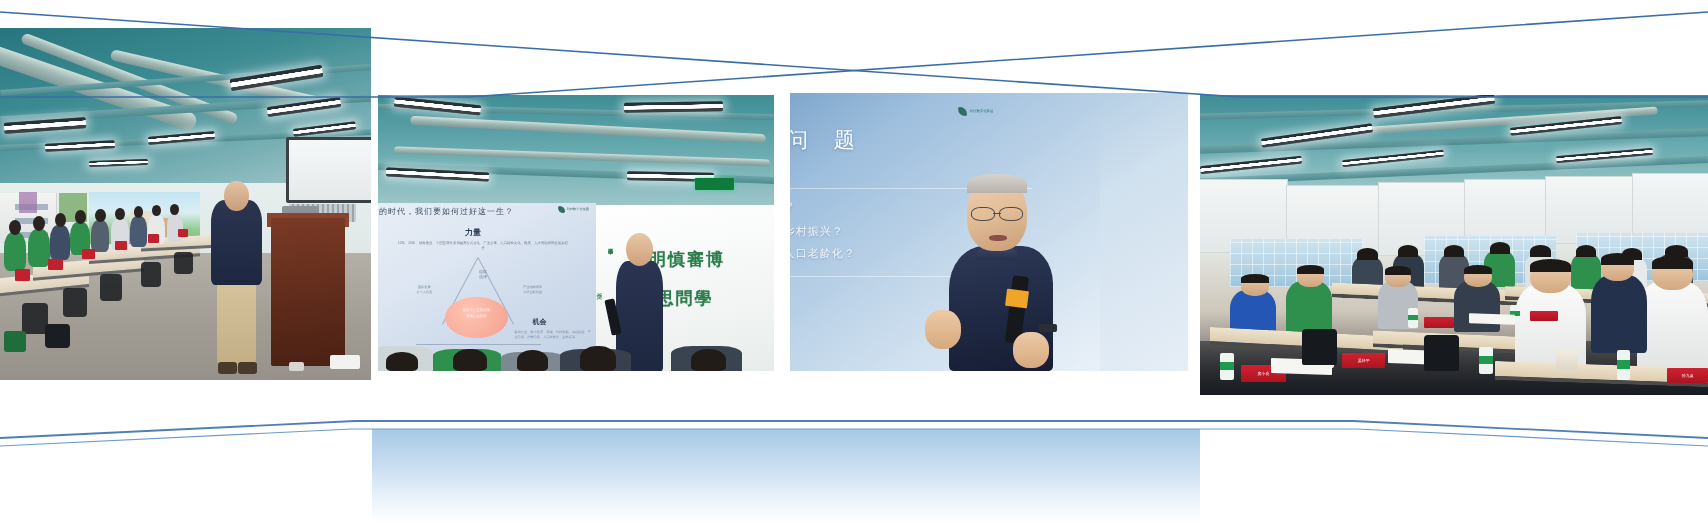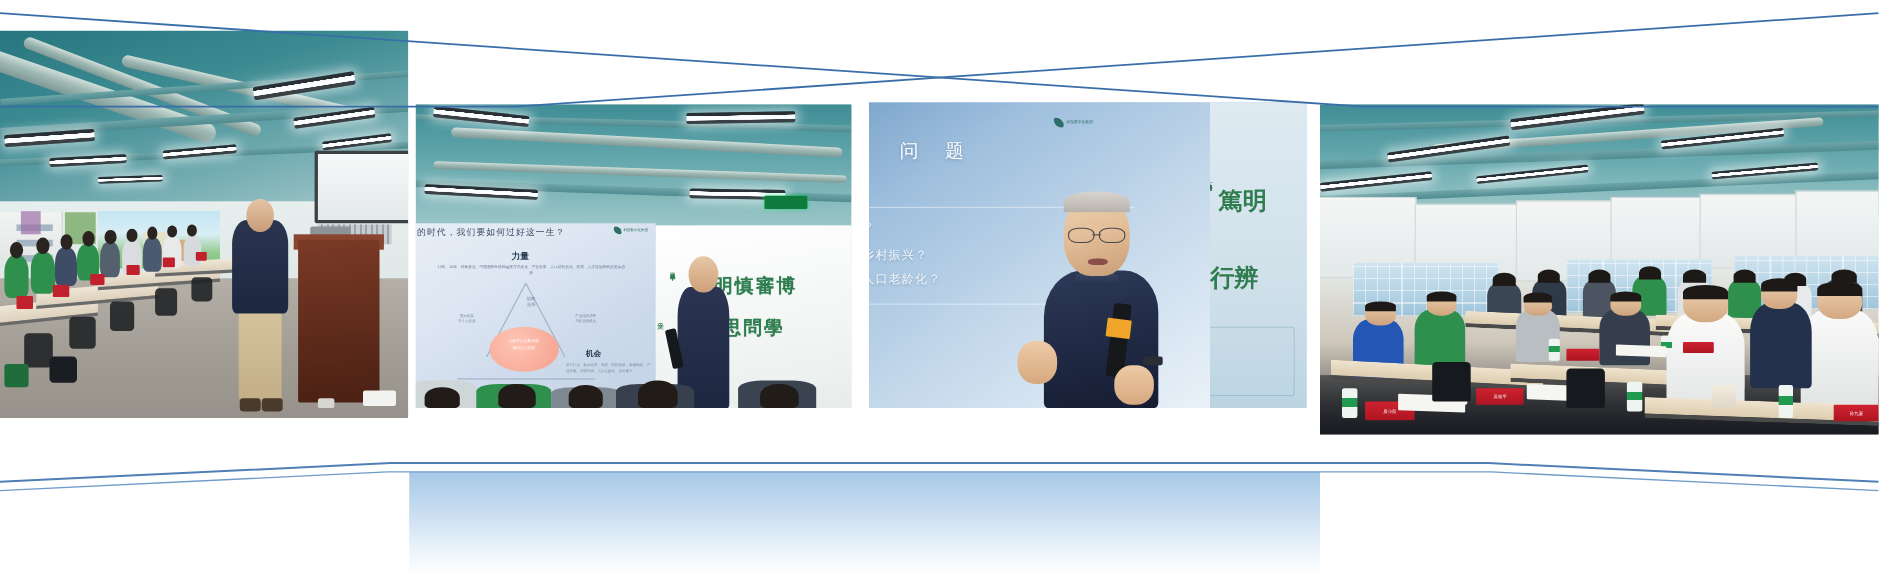--- a/index.html
+++ b/index.html
@@ -100,22 +100,22 @@
   #p2 .mic{position:absolute;left:58%;top:74%;width:2.4%;height:13%;background:#15181c;border-radius:2px;transform:rotate(-12deg);}
 
   
   #p3{left:790px;top:93px;width:398px;height:278px;
       background:linear-gradient(150deg,#bcd3e8 0%,#a9c6e0 25%,#cfe0ee 55%,#e6eef6 100%);}
   #p3 .proj{position:absolute;left:0;top:0;width:78%;height:100%;
       background:linear-gradient(145deg,#7fa7cc 0%,#9dbedd 20%,#c2d7ea 55%,#dde9f4 85%,#eaf1f8 100%);}
   #p3 .proj-logo{position:absolute;left:54%;top:5%;display:flex;align-items:center;gap:3px;}
   #p3 .proj-logo-mark{width:9px;height:9px;background:#2d6f64;border-radius:2px 8px 2px 8px;}
   #p3 .proj-logo-txt{font-size:3.4px;color:#2d6f64;line-height:1.2;}
-  #p3 .q-title{position:absolute;left:-1%;top:12%;color:#ffffff;font-size:17px;letter-spacing:10px;
-      font-family:Liberation Serif, serif;text-shadow:0 1px 3px rgba(60,90,130,.45);margin-left:31px;}
+  #p3 .q-title{position:absolute;left:-1%;top:12%;color:#ffffff;font-size:21px;letter-spacing:10px;
+      font-family:Liberation Sans, sans-serif;text-shadow:0 1px 3px rgba(60,90,130,.45);}
   #p3 .q-line{position:absolute;left:-2%;color:#f2f7fc;font-size:11px;letter-spacing:1px;
       font-family:"Liberation Serif",serif;white-space:nowrap;text-shadow:0 1px 2px rgba(60,90,130,.4);}
   #p3 .hr{position:absolute;left:-2%;width:80%;height:1px;background:rgba(255,255,255,.45);}
   #p3 .wall-r{position:absolute;right:0;top:0;width:24%;height:100%;
       background:linear-gradient(180deg,#dfeaf2,#cfe0ea 60%,#bcd4e2);}
   #p3 .calli{position:absolute;color:#2f7d4e;font-weight:bold;font-family:"Liberation Serif",serif;}
   #p3 .calli-v{position:absolute;color:#3a6f52;font-size:6px;writing-mode:vertical-rl;
       font-family:"Liberation Serif",serif;line-height:1.15;}
   #p3 .sp-body{position:absolute;left:40%;top:55%;width:26%;height:45%;
       background:linear-gradient(170deg,#2e3a58 0%,#222c47 45%,#161d33 100%);border-radius:34% 30% 4% 4%;}
@@ -335,27 +335,20 @@
       <div class="audhead" style="left:35%;width:8%;height:7.5%;"></div>
       <div class="audbody" style="left:46%;width:18%;height:8%;background:#38404d;"></div>
       <div class="audhead" style="left:51%;width:9%;height:9%;"></div>
       <div class="audbody" style="left:74%;width:18%;height:9%;background:#3a4350;"></div>
       <div class="audhead" style="left:79%;width:9%;height:8%;"></div>
     </div>
   </div>
 
   <div class="panel" id="p3">
     <div class="ph">
-      <div class="wall-r">
-        <div class="calli" style="left:16%;top:27%;font-size:22px;">篤明</div>
-        <div class="calli" style="left:8%;top:52%;font-size:22px;">行辨</div>
-        <div class="calli-v" style="left:2%;top:25%;">中華民國十三年十一月</div>
-        <div class="calli-v" style="left:-2%;top:52%;font-size:7px;">孫文</div>
-        <div style="position:absolute;left:6%;bottom:4%;width:80%;height:22%;border:1px solid rgba(110,150,180,.35);border-radius:2px;"></div>
-      </div>
 
       <div class="proj">
         <div class="proj-logo">
           <div class="proj-logo-mark"></div>
           <div class="proj-logo-txt">科技数字化集团</div>
         </div>
         <div class="q-title">问 题</div>
         <div class="hr" style="top:34%;"></div>
         <div class="q-line" style="top:38%;">？</div>
         <div class="q-line" style="top:47%;">乡村振兴？</div>

